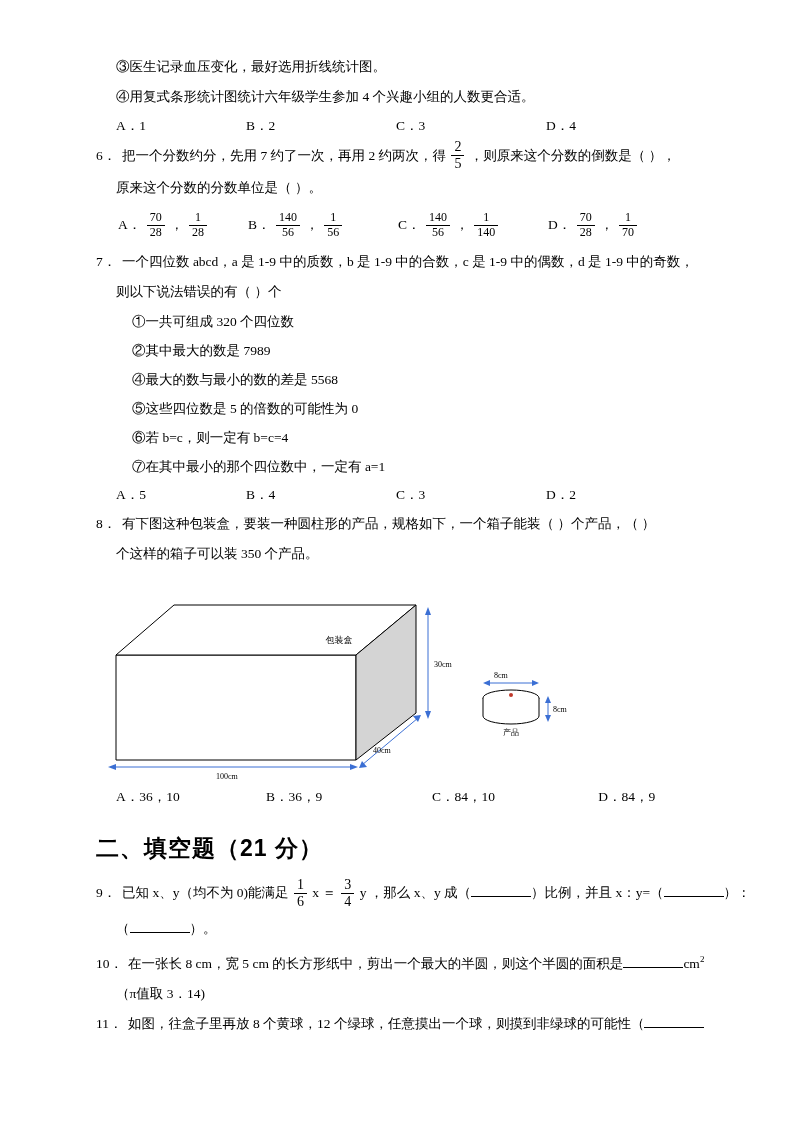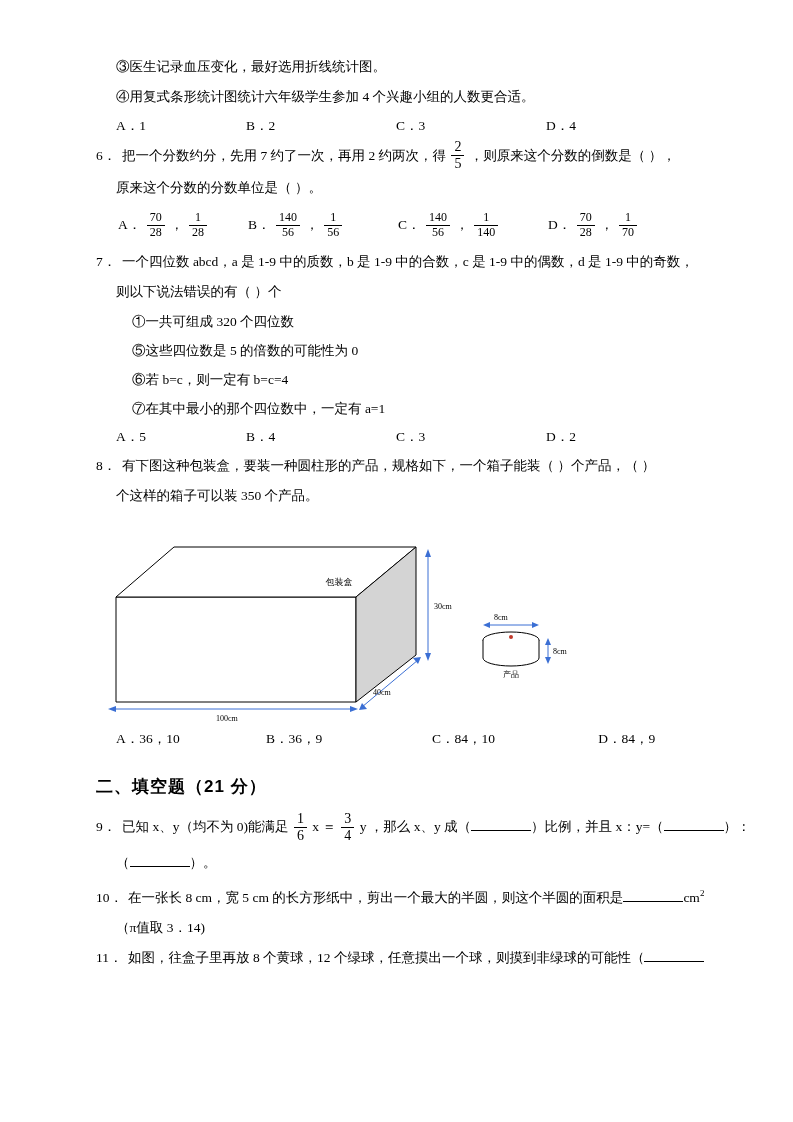--- a/index.html
+++ b/index.html
@@ -74,21 +74,21 @@
   .frac.big { font-size: 14px; }
 
   .answer-line {
     display: inline-block;
     border-bottom: 1px solid #000;
     width: 60px;
   }
 
   h2.section {
     font-family: "Liberation Sans", "DejaVu Sans", sans-serif;
-    font-size: 17px;
+    font-size: 23px;
     font-weight: bold;
     margin: 22px 0 8px 0;
     letter-spacing: 1px;
   }
 
   
   .figure {
     position: relative;
     height: 230px;
     margin-top: 6px;
@@ -175,22 +175,24 @@
       </span>
     </div>
 
     <div class="line">
       <span class="qnum">7．</span><span>一个四位数 abcd，a 是 1-9 中的质数，b 是 1-9 中的合数，c 是 1-9 中的偶数，d 是 1-9 中的奇数，</span>
     </div>
     <div class="line indent1">则以下说法错误的有（        ）个</div>
 
     <div class="sub-opts">
       <span class="sub-left">①一共可组成 320 个四位数</span>
-    </div>
-    <div class="sub-opts">
+      <span>②其中最大的数是 7989</span>
+    </div>
+    <div class="sub-opts">
+      <span>④最大的数与最小的数的差是 5568</span>
     </div>
     <div class="sub-opts">
       <span class="sub-left">⑤这些四位数是 5 的倍数的可能性为 0</span>
       <span>⑥若 b=c，则一定有 b=c=4</span>
     </div>
     <div class="sub-opts">
       <span class="sub-left" style="width:auto;">⑦在其中最小的那个四位数中，一定有 a=1</span>
     </div>
 
     <div class="opts">

